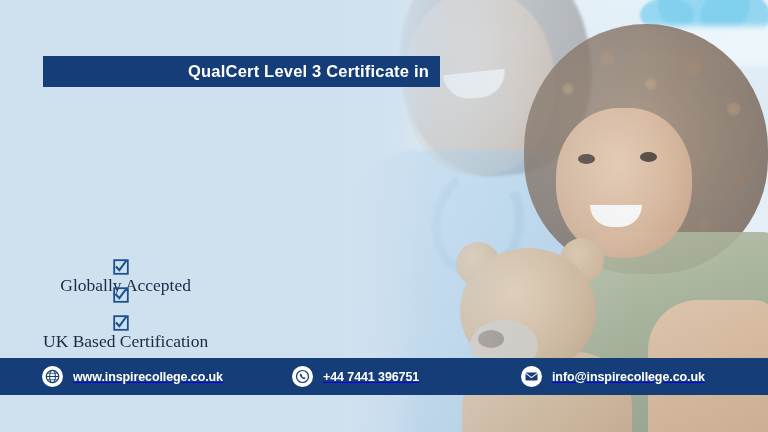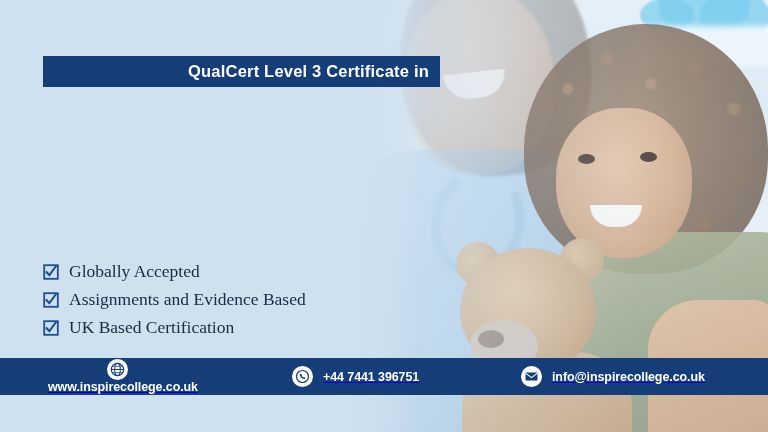--- a/index.html
+++ b/index.html
@@ -278,20 +278,21 @@
     top: 259px;
     margin: 0;
     padding: 0;
     list-style: none;
   }
   .feature {
     display: flex;
     align-items: center;
     height: 25px;
     margin-bottom: 3px;
+    flex-direction: column;
   }
   .check-icon {
     width: 16px;
     height: 16px;
     flex: 0 0 16px;
     margin-right: 10px;
     display: block;
   }
   .feature-label {
     font-family: "Liberation Serif", serif;
@@ -309,21 +310,21 @@
     height: 37px;
     background: #153d77;
     display: flex;
     align-items: center;
   }
   .contact {
     display: flex;
     align-items: center;
     position: absolute;
   }
-  .contact.website { left: 48px; flex-direction: column; }
+  .contact.website { left: 42px; }
   .contact.phone   { left: 292px; }
   .contact.email   { left: 521px; }
 
   .contact-icon {
     width: 21px;
     height: 21px;
     flex: 0 0 21px;
     border-radius: 50%;
     background: #ffffff;
     display: flex;
@@ -396,21 +397,20 @@
         </span>
         <span class="feature-label">Globally Accepted</span>
       </li>
       <li class="feature">
         <span class="check-icon">
           <svg width="16" height="16" viewBox="0 0 16 16">
             <rect x="1.2" y="1.2" width="13.6" height="13.6" fill="none" stroke="#1d4f91" stroke-width="1.8"></rect>
             <path d="M3.6 8.2 L6.4 11.2 L12.6 2.6" fill="none" stroke="#1d4f91" stroke-width="2.1" stroke-linecap="square"></path>
           </svg>
         </span>
-        <span class="feature-label">Assignments and Evidence Based</span>
       </li>
       <li class="feature">
         <span class="check-icon">
           <svg width="16" height="16" viewBox="0 0 16 16">
             <rect x="1.2" y="1.2" width="13.6" height="13.6" fill="none" stroke="#1d4f91" stroke-width="1.8"></rect>
             <path d="M3.6 8.2 L6.4 11.2 L12.6 2.6" fill="none" stroke="#1d4f91" stroke-width="2.1" stroke-linecap="square"></path>
           </svg>
         </span>
         <span class="feature-label">UK Based Certification</span>
       </li>

